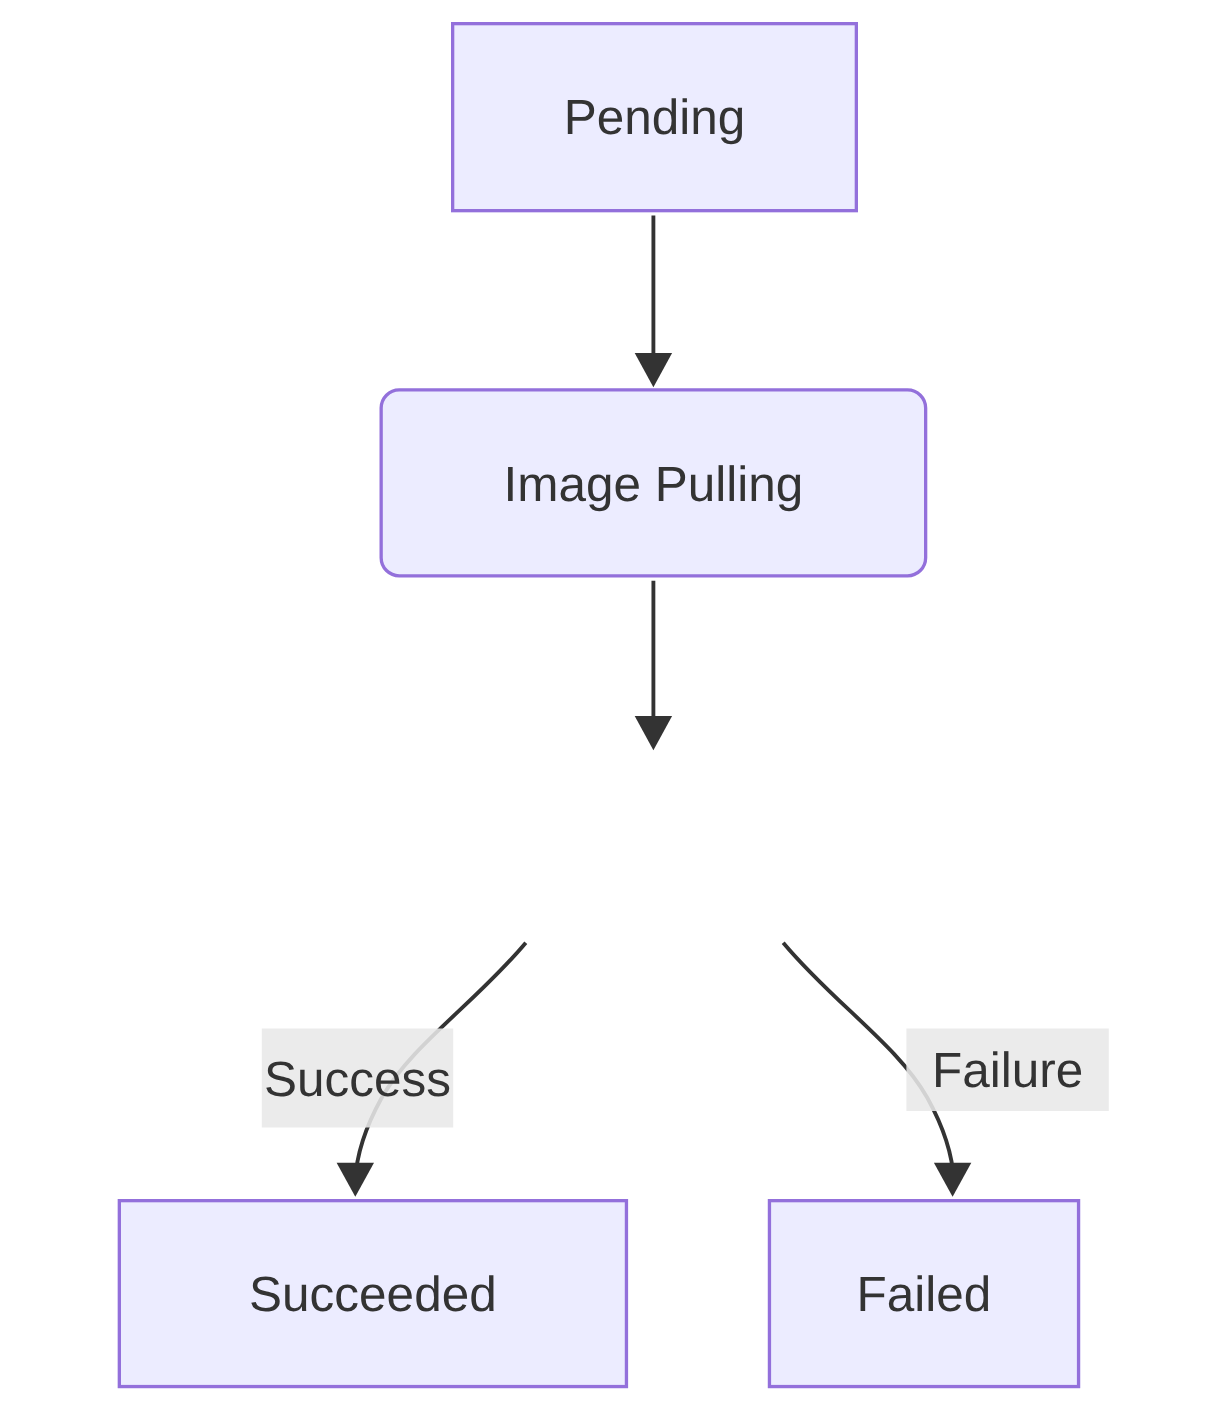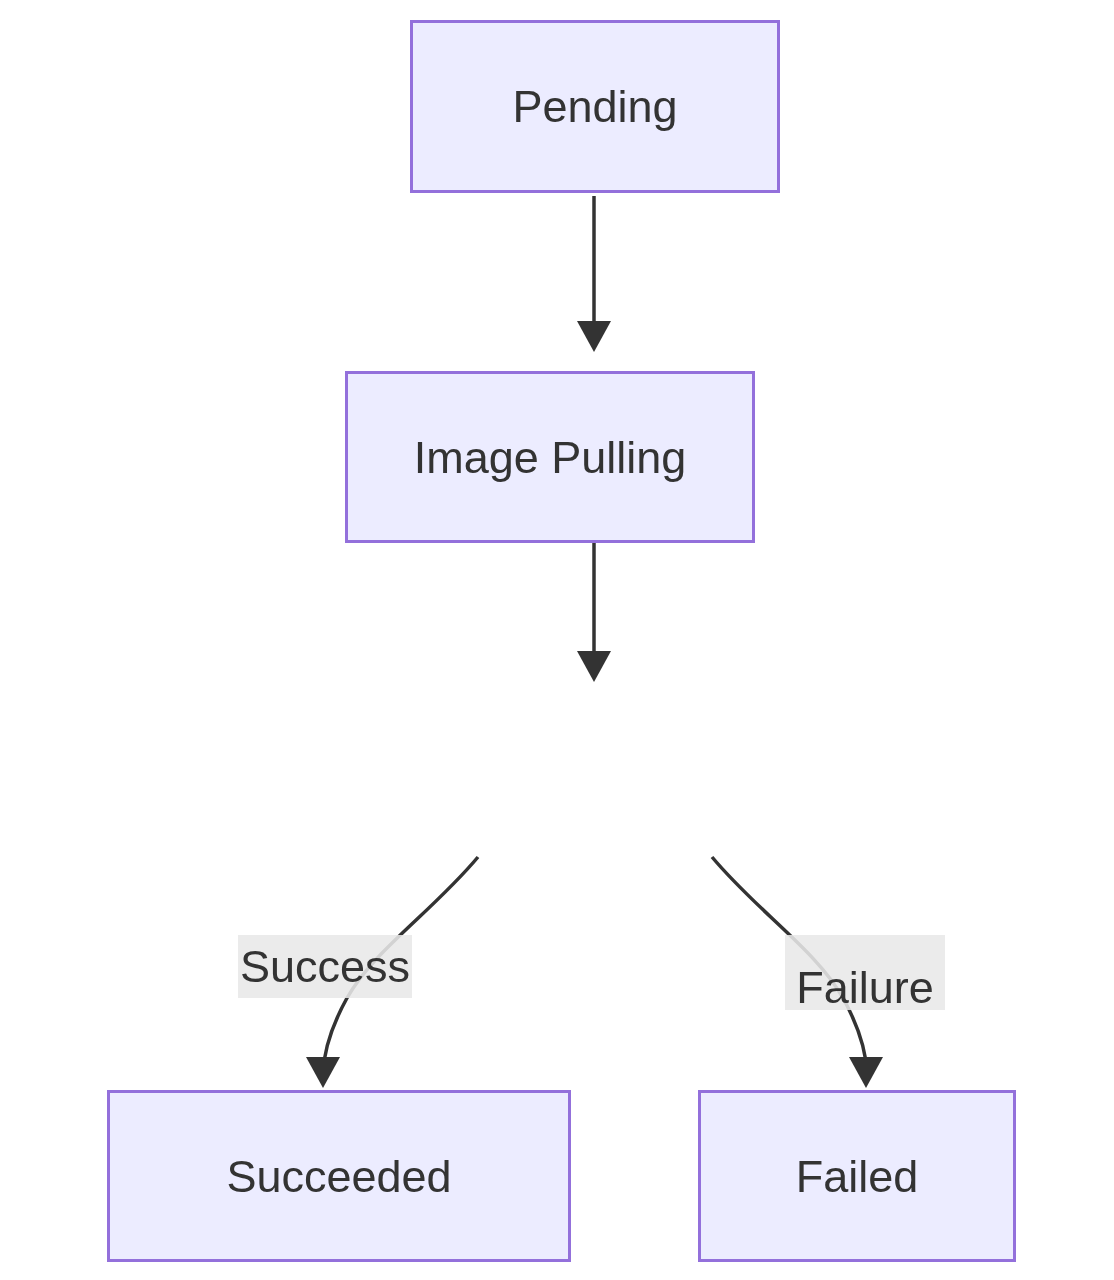--- a/index.html
+++ b/index.html
@@ -76,34 +76,34 @@
     <polygon class="arrow-head" points="323,1088 306,1057 340,1057"></polygon>
 
     <path class="edge-path" d="M 712 857 C 758 912, 816 950, 843 998 C 859 1027, 866 1050, 867 1073"></path>
     <polygon class="arrow-head" points="866,1088 849,1057 883,1057"></polygon>
   </svg>
 
   <div class="node" style="left:410px; top:20px; width:370px; height:173px;">
     <span>Pending</span>
   </div>
 
-  <div class="node" style="left:345px; top:371px; width:410px; height:172px;">
+  <div class="node" style="left:345px; top:353px; width:498px; height:172px;border-radius:18px;">
     <span>Image Pulling</span>
   </div>
 
 
   <div class="node" style="left:107px; top:1090px; width:464px; height:172px;">
     <span>Succeeded</span>
   </div>
 
-  <div class="node" style="left:698px; top:1090px; width:318px; height:172px;">
+  <div class="node" style="left:698px; top:1090px; width:284px; height:172px;">
     <span>Failed</span>
   </div>
 
-  <div class="edge-label" style="left:238px; top:935px; width:174px; height:63px;">
+  <div class="edge-label" style="left:238px; top:935px; width:174px; height:90px;">
     <span>Success</span>
   </div>
 
-  <div class="edge-label" style="left:785px; top:935px; width:160px; height:75px;align-items:flex-end;">
+  <div class="edge-label" style="left:824px; top:935px; width:184px; height:75px;">
     <span>Failure</span>
   </div>
 
 </div>
 
 </body></html>

